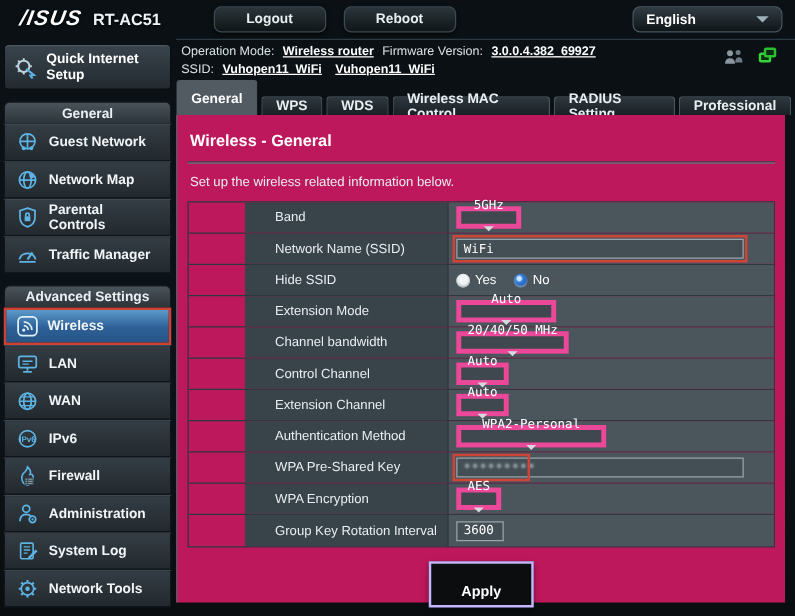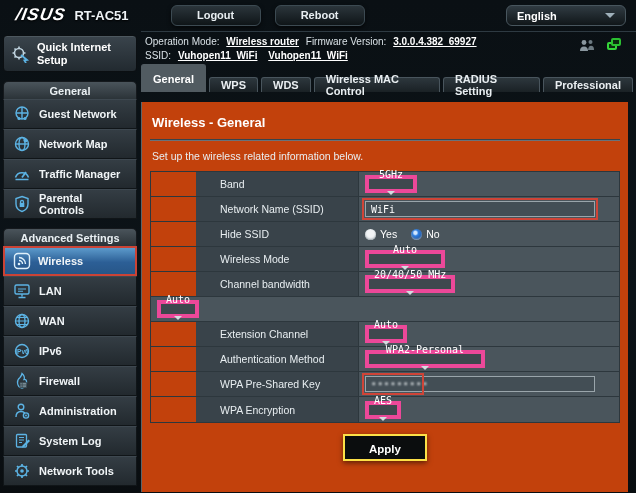--- a/index.html
+++ b/index.html
@@ -92,22 +92,22 @@
     height:15px; margin-right:3px; padding:0 11px;
     display:flex; align-items:center;
     background:linear-gradient(#2d373d,#1a2125);
     border:1px solid #49555d; border-bottom:none; border-radius:3px 3px 0 0;
     color:#e9eef1; font-weight:bold; font-size:11px; cursor:pointer;
   }
   .tab.active{ height:28px; background:#515b61; border-color:#515b61; color:#fff; }
 
   
   .panel{
-    position:absolute; left:141px; top:102px; width:487px; height:390px;
-    background:#c2410c; border-left:1px solid #5a646a;
+    position:absolute; left:141px; top:92px; width:487px; height:390px;
+    background:#be185d; border-left:1px solid #5a646a;
   }
   .page-title{ margin:13px 10px 0; color:#fff; font-weight:bold; font-size:13px; }
   .title-divider{ margin:9px 8px 0; border-top:1px solid #39434a; border-bottom:1px solid #68727a; }
   .subtitle{ margin:9px 10px 0; color:#e9eef1; font-size:10.5px; }
 
   .form-table{ margin:9px 8px 0; border:1px solid #2d373d; }
   .frow{ display:flex; height:25px; border-bottom:1px solid #2d373d; }
   .frow:last-child{ border-bottom:none; }
   .fl{
     width:163px; flex:0 0 163px; display:flex; align-items:center; padding-left:24px;
@@ -139,22 +139,22 @@
   }
   .mask{ filter:blur(1.2px); letter-spacing:1px; color:#eef3f5; font-size:9px; }
   .small-input{ width:38px; }
 
   .radio-group{ display:flex; align-items:center; gap:14px; color:#fff; font-size:10.5px; }
   .radio-opt{ display:flex; align-items:center; gap:4px; cursor:pointer; }
   .radio{ width:11px; height:11px; border-radius:50%; background:#f2f5f7; box-shadow:inset 0 -1px 2px #9aa5ab; }
   .radio.selected{ background:radial-gradient(circle at 40% 35%, #cfe6ff 0 1.5px, #2f7fe0 3px, #1b5cb4 6px); }
 
   .apply-btn{
-    display:block; margin:11px auto 0; padding:7px 24px 4px;
-    background:#0b0d0e; border:2px solid #fde047;
+    display:block; margin:11px auto 0; padding:17px 24px 4px;
+    background:#0b0d0e; border:2px solid #c4b5fd;
     color:#fff; font-weight:bold; font-size:11.5px; cursor:pointer;
     box-shadow:0 2px 5px rgba(0,0,0,.5);
   }
   svg{ display:block; }
 </style>
 </head>
 <body>
 
 <div class="topbar">
   <div class="brand">
@@ -228,37 +228,37 @@
         <circle cx="9" cy="9" r="6.5"></circle>
           <ellipse cx="9" cy="9" rx="3" ry="6.5"></ellipse>
           <path d="M2.5 9h13"></path>
         <circle cx="12.5" cy="5.5" r="2" fill="#5cb3e4" stroke="none"></circle>
       </svg>
     </span>
     <span>Network Map</span>
   </div>
   <div class="side-item">
     <span class="sicon">
+      <svg width="18" height="18" viewBox="0 0 18 18" fill="none" stroke="#5cb3e4" stroke-width="1.4">
+        <path d="M9 1.5 L15 3.5 V9 Q15 14.5 9 16.5 Q3 14.5 3 9 V3.5 Z"></path>
+        <rect x="6.7" y="8" width="4.6" height="4" fill="#5cb3e4" stroke="none"></rect>
+        <path d="M7.6 8V6.8a1.4 1.4 0 0 1 2.8 0V8"></path>
+      </svg>
+    </span>
+    <span>Parental Controls</span>
+  </div>
+  <div class="side-item">
+    <span class="sicon">
       <svg width="18" height="18" viewBox="0 0 18 18" fill="none" stroke="#5cb3e4" stroke-width="1.5">
         <path d="M2.5 12.5 A6.8 6.8 0 0 1 15.5 12.5"></path>
         <path d="M9 12.5 L13 7" stroke-width="1.8"></path>
         <path d="M2.5 14.5h13"></path>
       </svg>
     </span>
     <span>Traffic Manager</span>
-  </div>
-  <div class="side-item">
-    <span class="sicon">
-      <svg width="18" height="18" viewBox="0 0 18 18" fill="none" stroke="#5cb3e4" stroke-width="1.4">
-        <path d="M9 1.5 L15 3.5 V9 Q15 14.5 9 16.5 Q3 14.5 3 9 V3.5 Z"></path>
-        <rect x="6.7" y="8" width="4.6" height="4" fill="#5cb3e4" stroke="none"></rect>
-        <path d="M7.6 8V6.8a1.4 1.4 0 0 1 2.8 0V8"></path>
-      </svg>
-    </span>
-    <span>Parental Controls</span>
   </div>
 
   <div class="section-header">Advanced Settings</div>
 
   <div class="side-item active">
     <span class="sicon">
       <svg width="18" height="18" viewBox="0 0 18 18" fill="none" stroke="#dff0fa" stroke-width="1.4">
         <rect x="1.5" y="1.5" width="15" height="15" rx="3.5"></rect>
         <circle cx="6" cy="12" r="1.3" fill="#dff0fa" stroke="none"></circle>
         <path d="M6 8.5 A3.5 3.5 0 0 1 9.5 12"></path>
@@ -384,40 +384,41 @@
           </span>
           <span class="radio-opt">
             <span class="radio selected"></span>
             <span>No</span>
           </span>
         </div>
       </div>
     </div>
 
     <div class="frow">
-      <div class="fl">Wireless Mode</div>
+      <div class="fl">Extension Mode</div>
       <div class="fv">
         <div class="select w-mode">
           <span>Auto</span>
           <span class="chev"></span>
         </div>
       </div>
     </div>
 
     <div class="frow">
       <div class="fl">Channel bandwidth</div>
       <div class="fv">
         <div class="select">
           <span>20/40/50 MHz</span>
           <span class="chev"></span>
         </div>
       </div>
     </div>
 
     <div class="frow">
+      <div class="fl">Control Channel</div>
       <div class="fv">
         <div class="select">
           <span>Auto</span>
           <span class="chev"></span>
         </div>
       </div>
     </div>
 
     <div class="frow">
       <div class="fl">Extension Channel</div>
@@ -452,17 +453,25 @@
     <div class="frow">
       <div class="fl">WPA Encryption</div>
       <div class="fv">
         <div class="select">
           <span>AES</span>
           <span class="chev"></span>
         </div>
       </div>
     </div>
 
+    <div class="frow">
+      <div class="fl">Group Key Rotation Interval</div>
+      <div class="fv">
+        <div class="tinput small-input">
+          <span>3600</span>
+        </div>
+      </div>
+    </div>
 
   </div>
 
   <button class="apply-btn">Apply</button>
 </div>
 
 </body></html>

